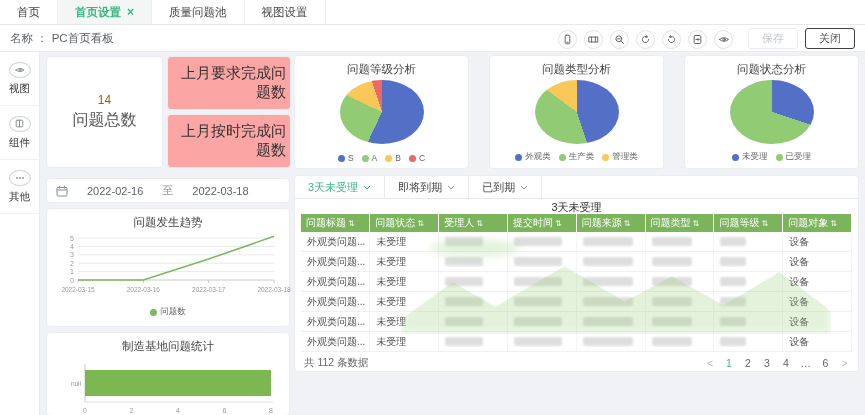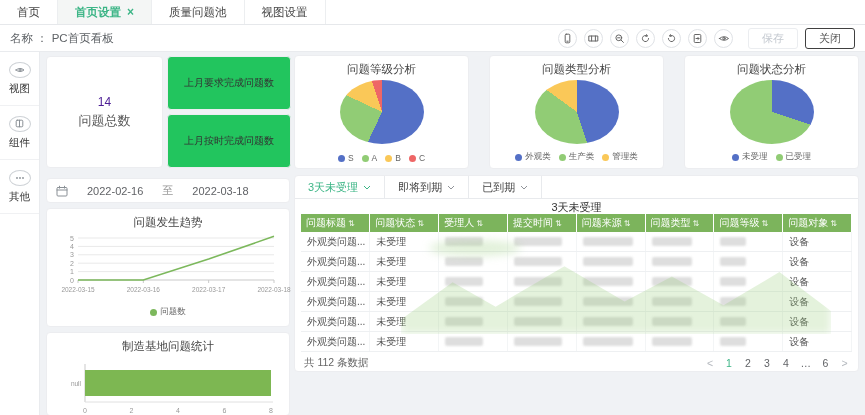--- a/index.html
+++ b/index.html
@@ -7,42 +7,42 @@
        font-family:"Liberation Sans","DejaVu Sans",sans-serif;font-size:12px;color:#333}
   
   .tabbar{display:flex;height:24px;background:#fff;border-bottom:1px solid #e6e8eb}
   .tab{display:flex;align-items:center;gap:6px;padding:0 17px;font-size:11.5px;color:#454545;
        border-right:1px solid #eceef0;cursor:pointer;white-space:nowrap}
   .tab.active{background:#f4f6f5;color:#3cb586;font-weight:bold}
   .tab .close{color:#3cb586;font-size:12px;line-height:1}
   
   .namebar{display:flex;align-items:center;height:26px;background:#fff;border-bottom:1px solid #e9ebee;padding:0 10px;gap:4px}
   .name-label,.name-value{color:#5e6266;font-size:11.5px}
-  .nb-right{margin-left:auto;display:flex;align-items:center;gap:7px}
+  .nb-right{margin-left:auto;display:flex;align-items:flex-end;gap:7px}
   .circ{width:19px;height:19px;border:1px solid #dfe2e6;border-radius:50%;display:flex;align-items:center;
         justify-content:center;background:#fff;cursor:pointer;box-sizing:border-box}
   .btn{height:21px;padding:0 13px;border-radius:3px;font-size:11px;display:flex;align-items:center;background:#fff;cursor:pointer;box-sizing:border-box}
   .btn.save{border:1px solid #ebedf0;color:#c3c8cf;margin-left:8px}
   .btn.close-btn{border:1px solid #404040;color:#555}
   
   .main{display:flex;height:365px}
   .sidebar{width:40px;background:#fff;border-right:1px solid #e9ebee;box-sizing:border-box}
   .sb-item{height:53px;display:flex;flex-direction:column;align-items:center;justify-content:center;gap:4px;
            border-bottom:1px solid #f0f1f3;cursor:pointer}
   .sb-ellipse{width:20px;height:14px;border:1px solid #ced2d6;border-radius:50%;display:flex;align-items:center;justify-content:center}
   .sb-label{font-size:10.5px;color:#333}
   .canvas{position:relative;flex:1}
   .card{position:absolute;background:#fff;border:1px solid #ecedf0;border-radius:4px;box-sizing:border-box}
   
   #stat-main{left:6px;top:4px;width:117px;height:112px;display:flex;flex-direction:column;align-items:center;justify-content:center;gap:3px}
-  .stat-num{font-size:12px;color:#4c1d95}
-  .stat-lab{font-size:13px;color:#555}
+  .stat-num{font-size:12px;color:#a16207}
+  .stat-lab{font-size:16px;color:#555}
   .small-cards{position:absolute;left:127px;top:4px;width:124px;height:112px;display:flex;flex-direction:column;gap:4px}
-  .sc{flex:1;background:#22c55e;border:1px solid #ecedf0;border-radius:4px;display:flex;align-items:center;
-      justify-content:center;font-size:10px;color:#333;text-align:center;padding:0 4px;box-sizing:border-box}
+  .sc{flex:1;background:#fca5a5;border:1px solid #ecedf0;border-radius:4px;display:flex;align-items:center;
+      justify-content:center;font-size:15px;color:#333;text-align:right;padding:0 4px;box-sizing:border-box}
   
   .pies{position:absolute;left:254px;top:3px;width:565px;height:114px;display:flex;gap:20px}
   .pie-card{flex:1;background:#fff;border:1px solid #ecedf0;border-radius:4px;display:flex;flex-direction:column;
             align-items:center;padding:6px 2px 5px;box-sizing:border-box}
   .pie-title{font-size:11.5px;color:#444}
   .pie{width:84px;height:64px;border-radius:50%;margin:3px 0 2px}
   .legend{display:flex;gap:8px;justify-content:center;margin-top:auto}
   .lg-item{display:flex;align-items:center;gap:3px;font-size:8.5px;color:#666;white-space:nowrap}
   .lg-dot{width:7px;height:7px;border-radius:50%;flex:none}
   

